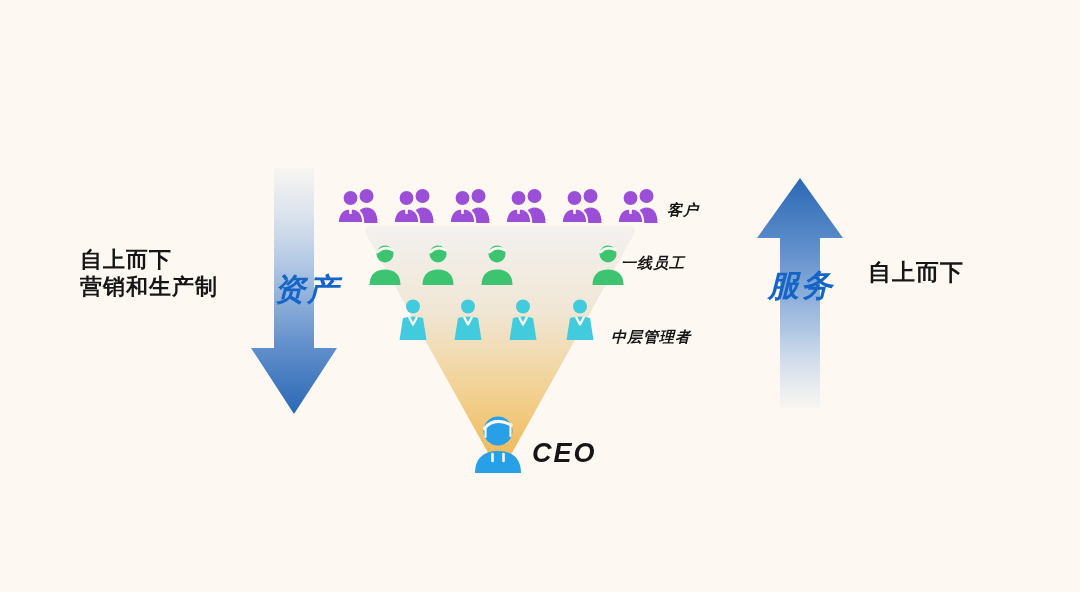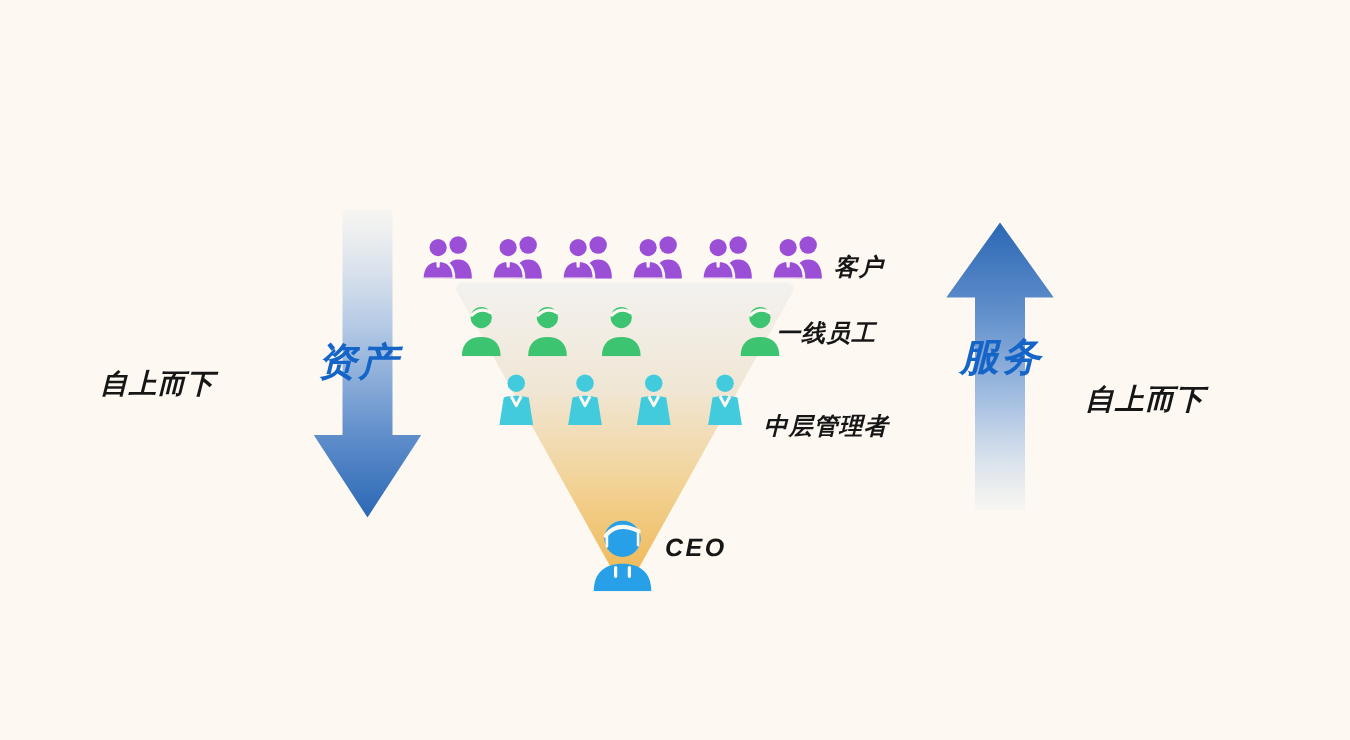--- a/index.html
+++ b/index.html
@@ -14,40 +14,40 @@
     font-family:"Liberation Sans","DejaVu Sans",sans-serif;
   }
   .stage{
     position:relative;
     width:1080px;height:592px;
     background:var(--background);
     overflow:hidden;
   }
   .abs{position:absolute;}
   .annotation{
-    font-size:22px;line-height:27px;font-weight:bold;font-style:italic;
-    color:var(--text-color);letter-spacing:1px;white-space:nowrap;margin-top:47px;
+    font-size:22px;line-height:27px;font-weight:bold;
+    color:var(--text-color);letter-spacing:1px;white-space:nowrap;
   }
   .annotation span{display:block;}
   #left-annotation{left:80px;top:246px;}
   #right-annotation{left:868px;top:258px;font-size:23px;line-height:28px;}
   .arrow-label{
     font-size:31px;font-weight:bold;font-style:italic;
     color:var(--label-blue);letter-spacing:2px;white-space:nowrap;z-index:5;
   }
-  #asset-arrow-label{left:254px;top:269px;}
+  #asset-arrow-label{left:274px;top:269px;}
   #service-arrow-label{left:768px;top:265px;}
   .row-label{
-    font-size:19px;font-weight:bold;font-style:italic;
+    font-size:15px;font-weight:bold;font-style:italic;
     color:var(--text-color);letter-spacing:1px;white-space:nowrap;z-index:4;
   }
   #label-customers{left:667px;top:201px;}
   #label-employees{left:621px;top:254px;}
   #label-managers{left:611px;top:328px;}
-  #label-ceo{left:532px;top:428px;font-size:20px;letter-spacing:2px;}
+  #label-ceo{left:532px;top:438px;font-size:27px;letter-spacing:2px;}
   #funnel-svg{left:358px;top:222px;z-index:1;}
   #asset-arrow-svg{left:251px;top:168px;z-index:2;}
   #service-arrow-svg{left:757px;top:178px;z-index:2;}
   #icon-layer svg{position:absolute;overflow:visible;z-index:3;}
 </style>
 </head>
 <body>
 
 <div class="stage">
 
@@ -165,20 +165,21 @@
       <svg width="36" height="41" style="left: 562px; top: 299px; color: rgb(65, 203, 221);">
         <use href="#sym-manager" xlink:href="#sym-manager"></use>
       </svg>
       <svg width="62" height="62" style="left: 467px; top: 411px; color: rgb(40, 160, 232);">
         <use href="#sym-ceo" xlink:href="#sym-ceo"></use>
       </svg>
     </div>
 
   <div id="left-annotation" class="abs annotation">
     <span>自上而下</span>
+    <span>营销和生产制</span>
   </div>
 
   <div id="right-annotation" class="abs annotation">
     <span>自上而下</span>
   </div>
 
   <div id="asset-arrow-label" class="abs arrow-label">资产</div>
   <div id="service-arrow-label" class="abs arrow-label">服务</div>
 
   <div id="label-customers" class="abs row-label">客户</div>

